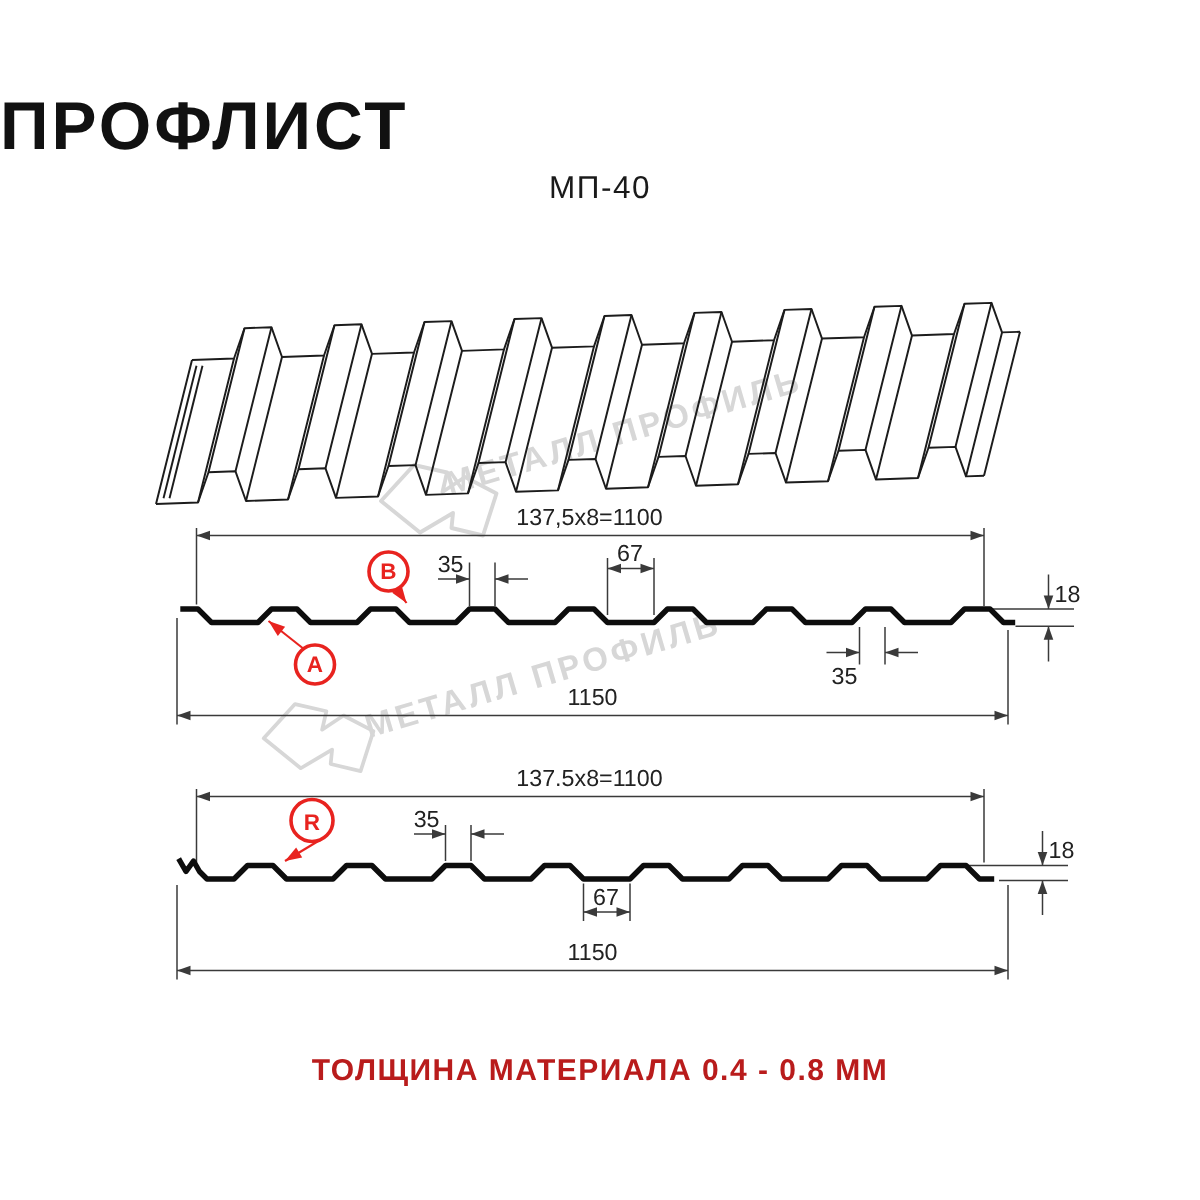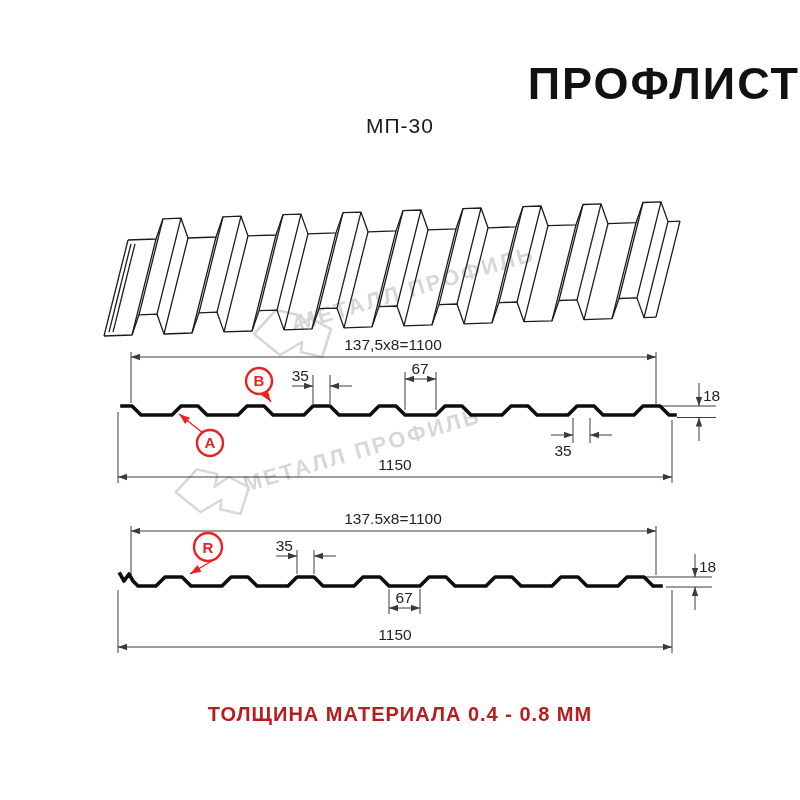--- a/index.html
+++ b/index.html
@@ -2,21 +2,21 @@
 <html style="--bg: #ffffff; --ink: #0d0d0d; --dim: #3a3a3a; --dimtext: #222222; --red: #e8231f; --wm: #d7d7d7; --title: #111111;"><head>
 <meta charset="utf-8">
 <style>
   :root{
     --bg:#ffffff; --ink:#0d0d0d; --dim:#3a3a3a; --dimtext:#222222;
     --red:#e8231f; --wm:#d7d7d7; --title:#111111;
   }
   html,body{margin:0;padding:0;background:var(--bg);}
   .page{position:relative;width:800px;height:800px;background:var(--bg);overflow:hidden;
         font-family:"Liberation Sans",sans-serif;}
-  .title{position:absolute;top:58px;left:0;width:800px;text-align:right;
+  .title{position:absolute;top:58px;left:0;width:800px;text-align:left;
          font-weight:800;font-size:45px;letter-spacing:2px;color:var(--title);}
   .subtitle{position:absolute;top:114px;left:0;width:800px;text-align:center;
          font-weight:500;font-size:21px;letter-spacing:1px;color:#1a1a1a;}
   .caption{position:absolute;top:703px;left:0;width:800px;text-align:center;
          font-weight:600;font-size:20px;letter-spacing:1px;color:#b91c1c;}
   svg.drawing{position:absolute;left:0;top:0;width:800px;height:800px;}
   .dim{stroke:var(--dim);stroke-width:1;fill:none;}
   .dimtext{font-family:"Liberation Sans",sans-serif;font-size:15.5px;fill:var(--dimtext);}
   .profile{stroke:var(--ink);stroke-width:3.6;fill:none;stroke-linejoin:round;stroke-linecap:square;}
   .sheet{stroke:#1c1c1c;stroke-width:1.3;fill:none;stroke-linejoin:round;}
@@ -28,21 +28,21 @@
            letter-spacing:2.5px;fill:var(--wm);}
   .wm-logo{stroke:var(--wm);stroke-width:2.6;fill:none;stroke-linejoin:round;}
   .mid{text-anchor:middle;} .endA{text-anchor:end;}
 </style>
 </head>
 <body>
 
 <div class="page">
 
   <div class="title">ПРОФЛИСТ</div>
-  <div class="subtitle">МП-30</div>
+  <div class="subtitle">МП-40</div>
 
   <svg class="drawing" viewBox="0 0 800 800">
     <defs>
       <marker id="ma" viewBox="0 0 10 8" refX="9.5" refY="4" markerWidth="10" markerHeight="8" orient="auto-start-reverse">
         <path d="M0.5,0.8 L9.5,4 L0.5,7.2 Z" fill="#3a3a3a"></path>
       </marker>
       <marker id="mr" viewBox="0 0 10 8" refX="9.5" refY="4" markerWidth="9" markerHeight="7" orient="auto-start-reverse">
         <path d="M0.5,0.8 L9.5,4 L0.5,7.2 Z" fill="#e8231f"></path>
       </marker>
     </defs>

